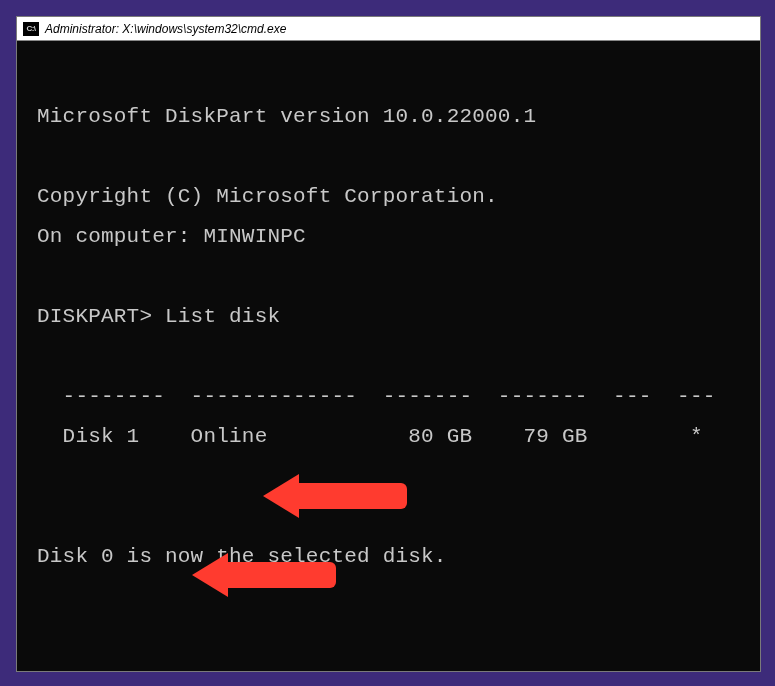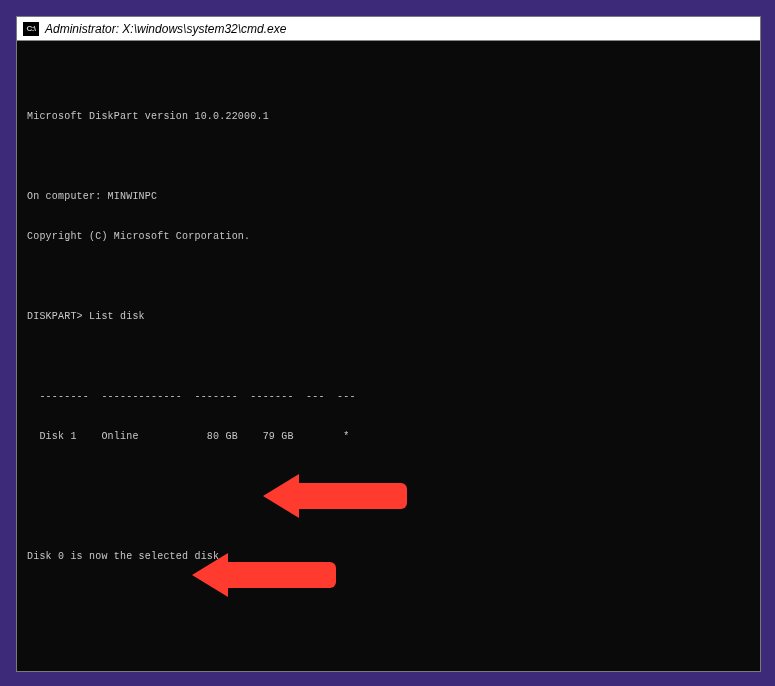--- a/index.html
+++ b/index.html
@@ -34,23 +34,23 @@
     width:16px;height:14px;
     background:#000;
     margin-right:6px;
     display:flex;align-items:center;justify-content:center;
     font-size:8px;color:#ccc;font-weight:bold;
     letter-spacing:-0.5px;
   }
   .console{
     background:#0a0a0a;
     color:#c8c8c8;
-    font-size:10px;
+    font-size:21px;
     line-height:20px;
-    padding:6px 8px 8px 10px;
+    padding:6px 8px 8px 20px;
     height:calc(100% - 24px);
     box-sizing:border-box;
     overflow:hidden;
     white-space:pre;
     letter-spacing:0.2px;
   }
   .blank{height:20px;}
   .row{white-space:pre;}
   
   .arrow{
@@ -80,22 +80,22 @@
 
 <div class="window">
   <div class="titlebar">
     <span class="app-icon">C:\</span>
     <span style="font-style:italic;">Administrator: X:\windows\system32\cmd.exe</span>
   </div>
   <div class="console">
 <div class="blank"></div>
 <div class="row">Microsoft DiskPart version 10.0.22000.1</div>
 <div class="blank"></div>
+<div class="row">Copyright (C) Microsoft Corporation.</div>
 <div class="row">On computer: MINWINPC</div>
-<div class="row">Copyright (C) Microsoft Corporation.</div>
 <div class="blank"></div>
 <div class="row">DISKPART&gt; List disk</div>
 <div class="blank"></div>
 <div class="row">  --------  -------------  -------  -------  ---  ---</div>
 <div class="row">  Disk 1    Online           80 GB    79 GB        *</div>
 <div class="blank"></div>
 <div class="blank"></div>
 <div class="row">Disk 0 is now the selected disk.</div>
 
 

